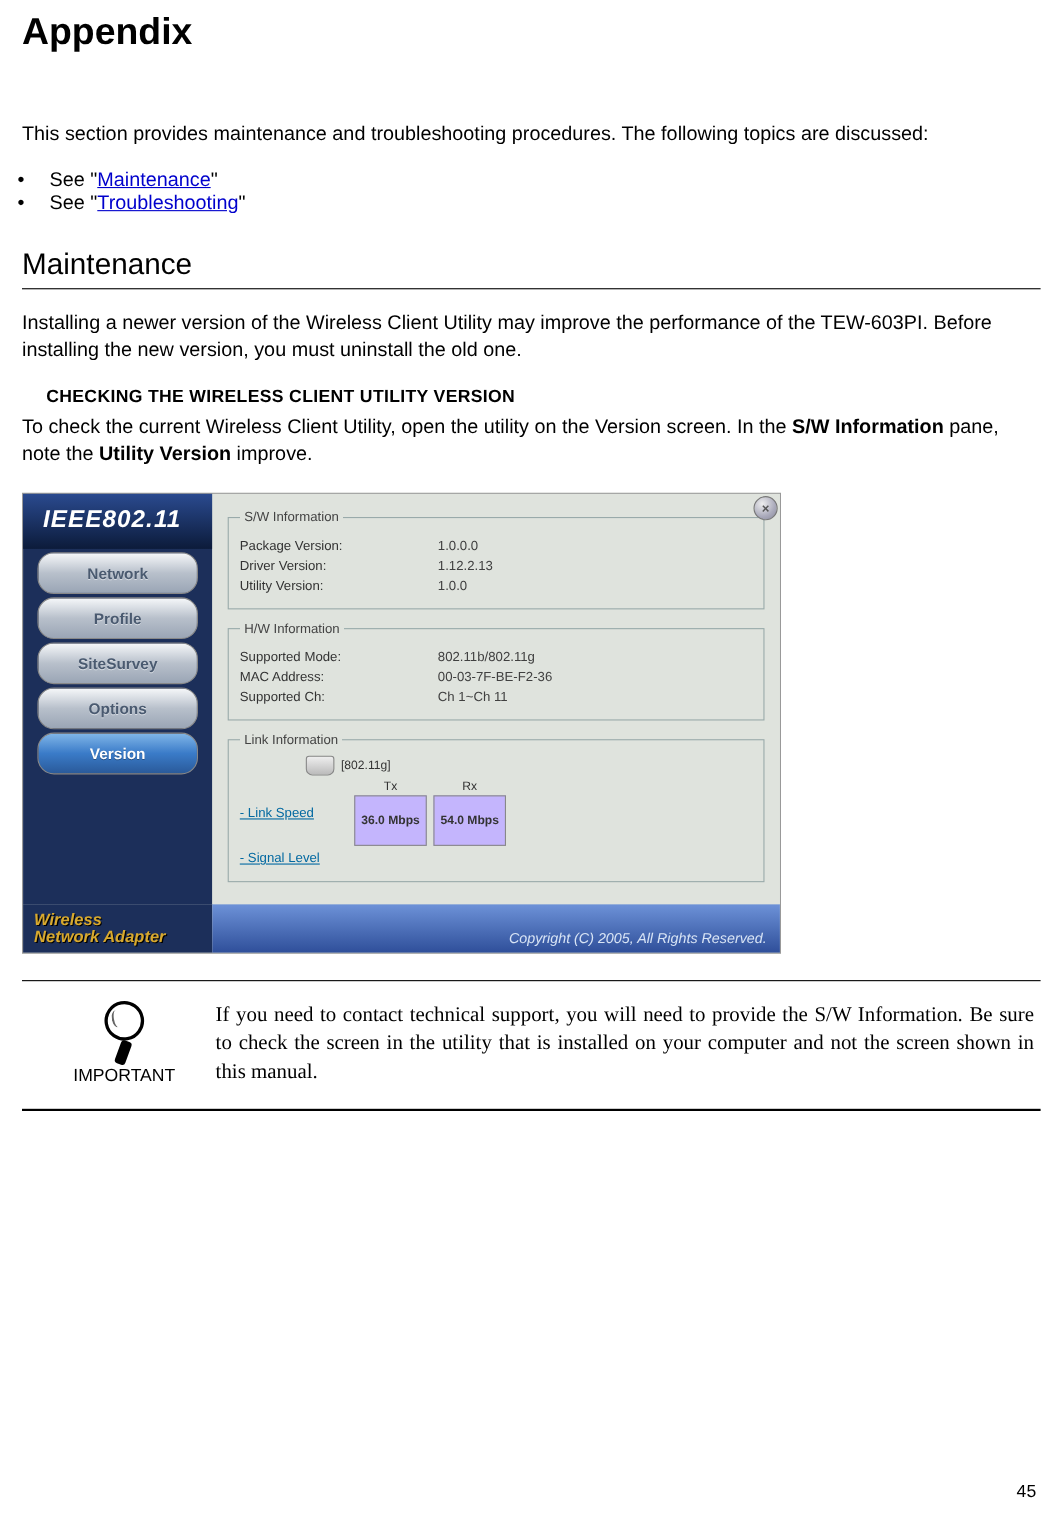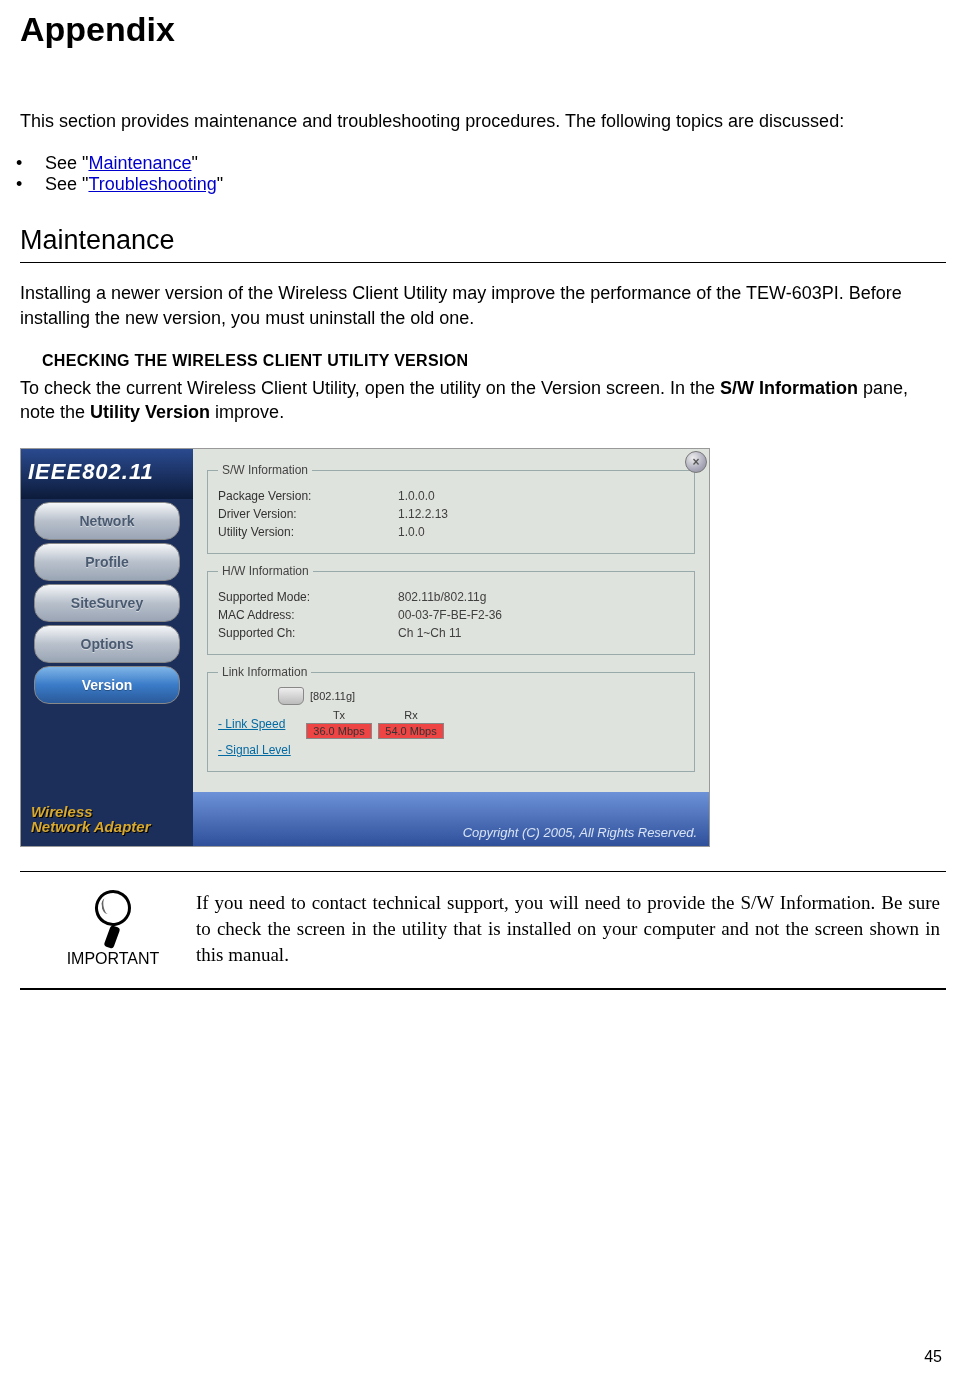--- a/index.html
+++ b/index.html
@@ -81,21 +81,21 @@
     background: linear-gradient(#1c2f5a, #1c2f5a);
     padding-bottom: 8px;
   }
   .logo {
     background: linear-gradient(#2a4a8f, #0c1b3a);
     color: #fff;
     font-weight: bold;
     font-size: 22px;
     font-style: italic;
     letter-spacing: 1px;
-    padding: 10px 10px 14px 7px;
+    padding: 10px 10px 14px 18px;
   }
   .nav-btn {
     width: 146px;
     height: 38px;
     margin: 3px auto;
     border-radius: 15px;
     display: flex;
     align-items: center;
     justify-content: center;
     font-weight: bold;
@@ -175,30 +175,31 @@
   }
   .hdd-icon {
     width: 26px; height: 18px;
     background: linear-gradient(#eee,#bbb);
     border: 1px solid #888;
     border-radius: 3px 3px 6px 6px;
     margin-left: 60px;
   }
   .txrx {
     display: flex; gap: 6px;
-    margin-left: 4px;
+    margin-left: 20px;
   }
   .txrx-col { text-align: center; }
   .txrx-head { font-size: 11px; margin-bottom: 2px; }
   .txrx-box {
     border: 1px solid #888;
-    background: #ef4444;
-    padding: 1px 4px;
+    background: #c4b5fd;
+    padding: 16px 4px;
     font-size: 11px;
     width: 66px;
+    font-weight: bold;
   }
   .ls-row { display:flex; align-items:center; margin:4px 0; font-size:12px; }
   .ls-row .a { width: 84px; color:#0369a1;text-decoration:underline; }
   .siglvl-val { font-size: 12px; margin-left: 4px; }
   .sigbar {
     width: 200px; height: 12px;
     border: 1px solid #777;
     background: #e8e8e2;
     margin-top: 2px;
     position: relative;
@@ -211,21 +212,21 @@
     border: 1px solid #999;
     background: #f4f4ee;
     padding: 5px 8px;
     font-size: 12px;
     display: flex;
     justify-content: space-between;
   }
   .util-bottom {
     display: flex;
     align-items: stretch;
-    height: 54px;
+    height: 44px;
   }
   .wna {
     width: 172px;
     background: linear-gradient(#1c2f5a, #1c2f5a);
     display: flex;
     align-items: center;
     padding-left: 10px;
   }
   .wna-text {
     color: #d8a92e;

